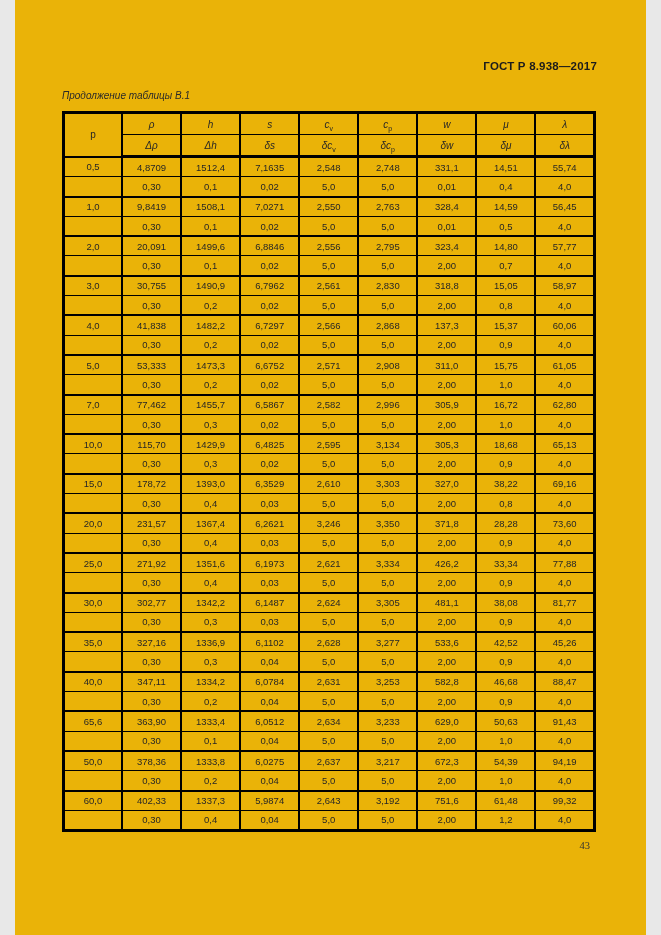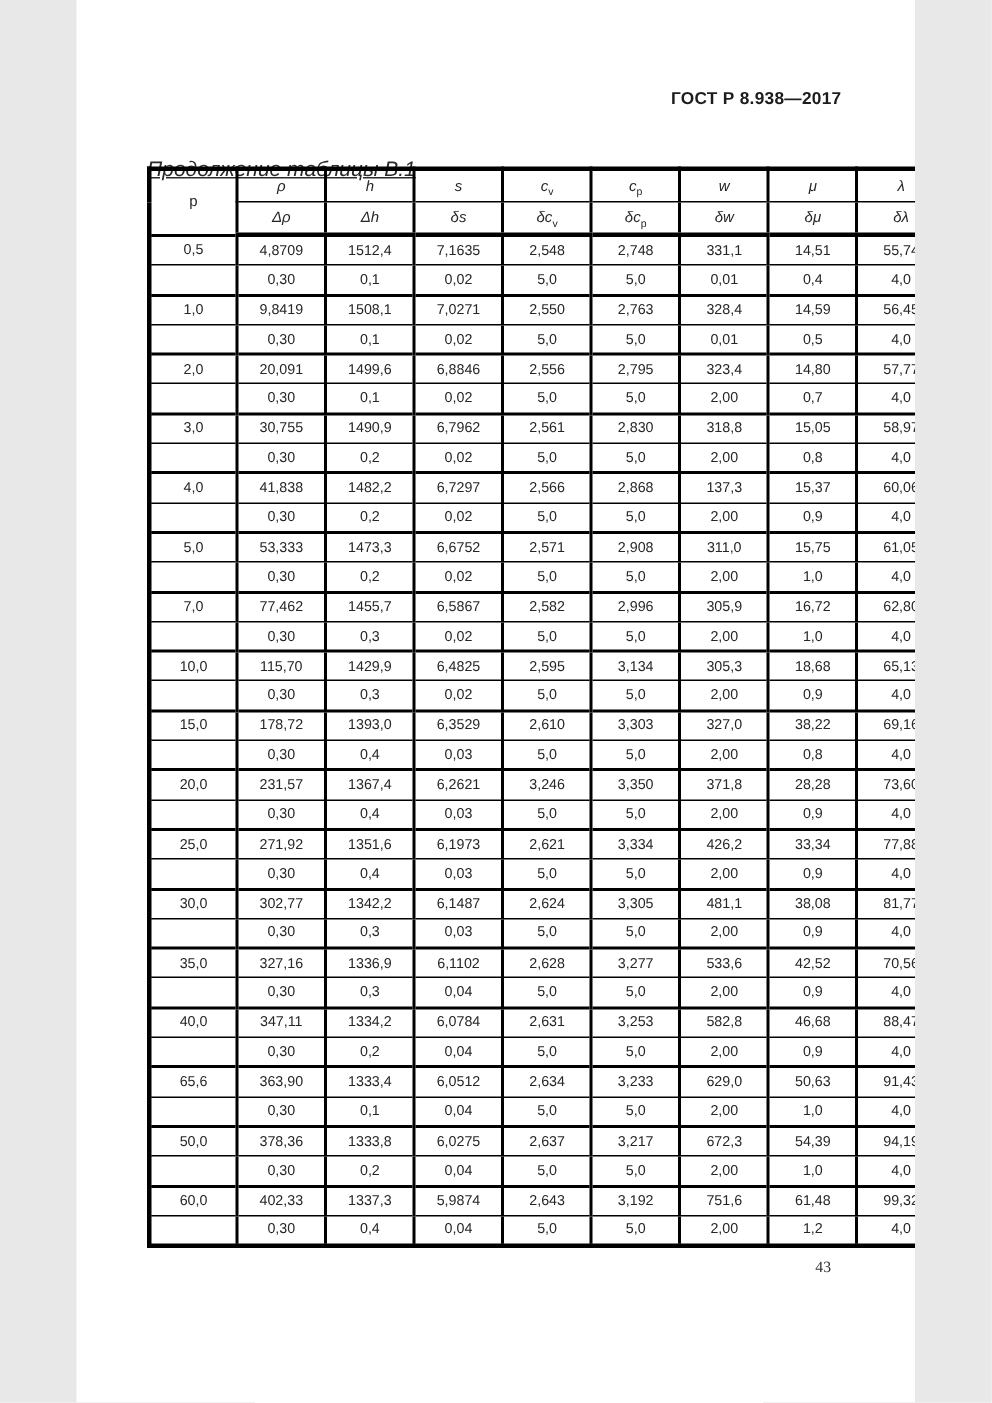--- a/index.html
+++ b/index.html
@@ -1,27 +1,27 @@
 <!DOCTYPE html>
 <html><head>
 <meta charset="utf-8">
 <style>
   html,body { margin:0; padding:0; background:#e8e8e8; }
   .page {
-    position:relative; width:559px; height:935px; margin:0 auto;
-    background:#ffffff; overflow:hidden;
+    position:relative; width:631px; height:935px; margin:0 auto;
+    background:#eab308; overflow:hidden;
     font-family:"Liberation Sans", sans-serif; color:#222;
   }
   .doc-header {
     position:absolute; top:60px; right:49px;
     font-size:11.5px; font-weight:bold; letter-spacing:0.2px; color:#1c1c1c;
   }
   .table-caption {
-    position:absolute; top:104px; left:47px;
-    font-size:14px; font-style:italic; color:#2a2a2a;text-decoration:underline;
+    position:absolute; top:90px; left:47px;
+    font-size:10px; font-style:italic; color:#2a2a2a;
   }
   table.data-table {
     position:absolute; left:47px; top:111px; width:534px;
     border-collapse:collapse; table-layout:fixed;
     border:3px solid #000;
   }
   table.data-table td {
     border-left:2px solid #000; border-right:2px solid #000;
     text-align:center; vertical-align:middle;
     padding:0; font-size:9.5px; color:#262626;
@@ -337,21 +337,21 @@
         </tr>
         <tr class="row-main">
           <td class="pcol">35,0</td>
           <td>327,16</td>
           <td>1336,9</td>
           <td>6,1102</td>
           <td>2,628</td>
           <td>3,277</td>
           <td>533,6</td>
           <td>42,52</td>
-          <td>70,56</td>
+          <td>45,26</td>
         </tr>
         <tr class="row-delta">
           <td class="pcol"></td>
           <td>0,30</td>
           <td>0,3</td>
           <td>0,04</td>
           <td>5,0</td>
           <td>5,0</td>
           <td>2,00</td>
           <td>0,9</td>

